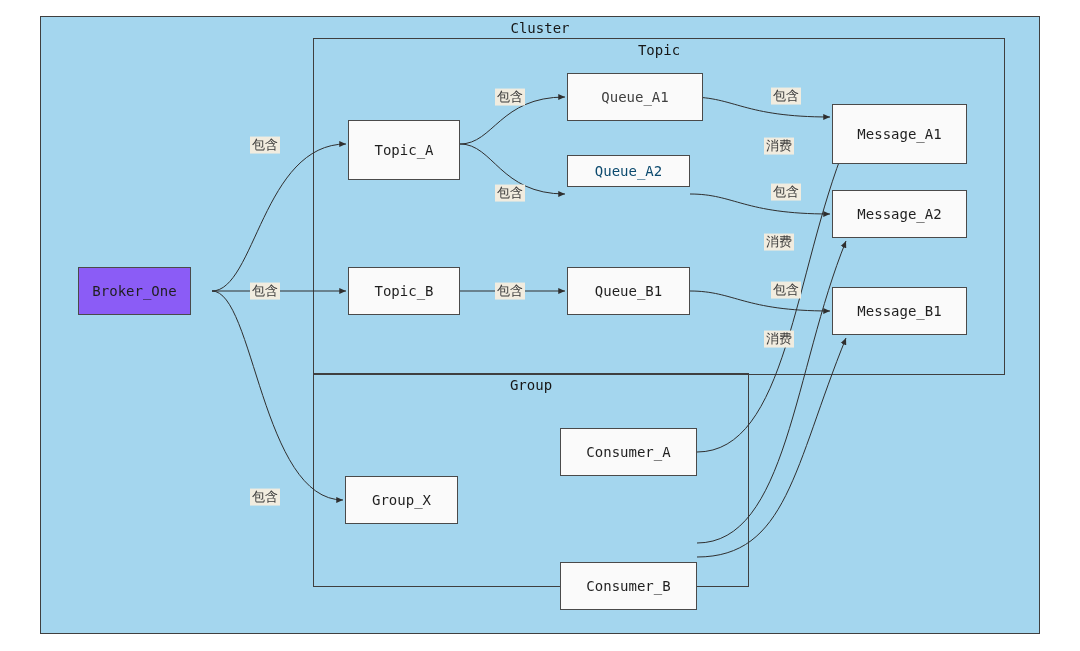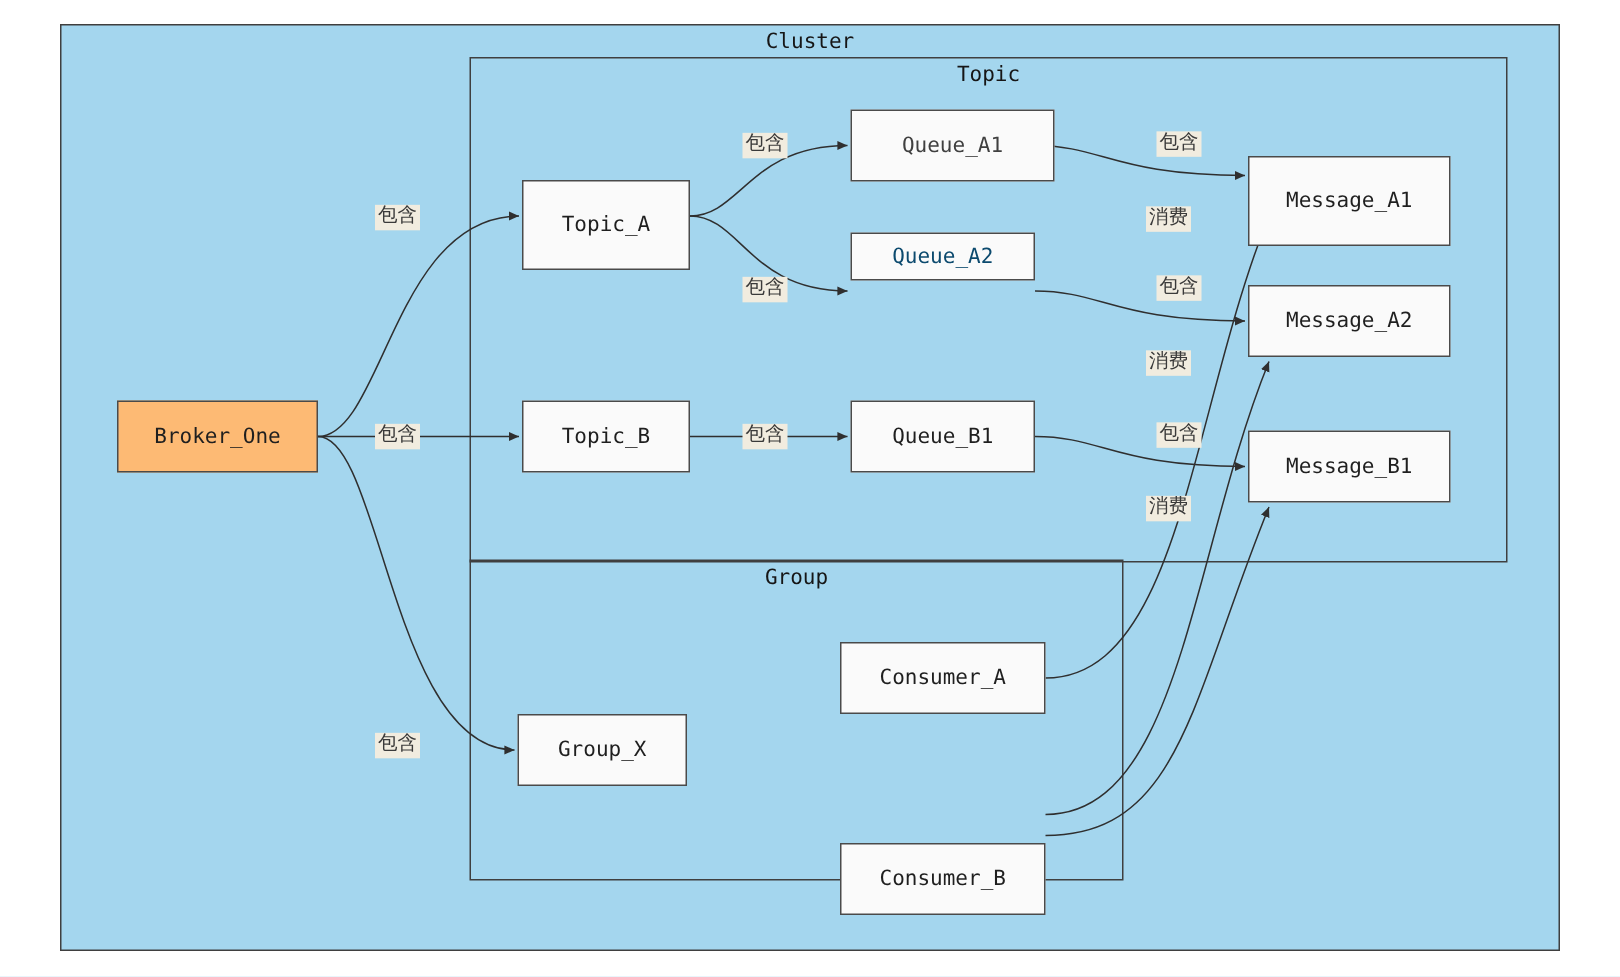--- a/index.html
+++ b/index.html
@@ -85,21 +85,21 @@
         <path d="M 690 97 C 734.8 97, 743.2 117, 830 117" fill="none" stroke="#2f2f2f" stroke-width="1" marker-end="url(#arrow)"></path>
         <path d="M 690 194 C 734.8 194, 743.2 214, 830 214" fill="none" stroke="#2f2f2f" stroke-width="1" marker-end="url(#arrow)"></path>
         <path d="M 690 291 C 734.8 291, 743.2 311, 830 311" fill="none" stroke="#2f2f2f" stroke-width="1" marker-end="url(#arrow)"></path>
         <path d="M 697 452 C 787 452, 794 272, 846 144" fill="none" stroke="#2f2f2f" stroke-width="1" marker-end="url(#arrow)"></path>
         <path d="M 697 543 C 787 543, 794 369, 846 241" fill="none" stroke="#2f2f2f" stroke-width="1" marker-end="url(#arrow)"></path>
         <path d="M 697 557 C 787 557, 794 466, 846 338" fill="none" stroke="#2f2f2f" stroke-width="1" marker-end="url(#arrow)"></path>
       </g>
   </svg>
 
   <div id="nodes-layer">
-      <div class="node" style="background: #fdba74; border: 1px solid rgb(74, 74, 74); color: rgb(31, 31, 31); left: 78px; top: 267px; width: 134px; height: 48px;">Broker_One</div>
+      <div class="node" style="background: #8b5cf6; border: 1px solid rgb(74, 74, 74); color: rgb(31, 31, 31); left: 78px; top: 267px; width: 113px; height: 48px;">Broker_One</div>
       <div class="node" style="background: rgb(250, 250, 250); border: 1px solid rgb(74, 74, 74); color: rgb(31, 31, 31); left: 348px; top: 120px; width: 112px; height: 60px;">Topic_A</div>
       <div class="node" style="background: rgb(250, 250, 250); border: 1px solid rgb(74, 74, 74); color: rgb(31, 31, 31); left: 348px; top: 267px; width: 112px; height: 48px;">Topic_B</div>
       <div class="node" style="background: rgb(250, 250, 250); border: 1px solid rgb(74, 74, 74); color: #404040; left: 567px; top: 73px; width: 136px; height: 48px;">Queue_A1</div>
       <div class="node" style="background: rgb(250, 250, 250); border: 1px solid rgb(74, 74, 74); color: #0c4a6e; left: 567px; top: 155px; width: 123px; height: 32px;">Queue_A2</div>
       <div class="node" style="background: rgb(250, 250, 250); border: 1px solid rgb(74, 74, 74); color: rgb(31, 31, 31); left: 567px; top: 267px; width: 123px; height: 48px;">Queue_B1</div>
       <div class="node" style="background: rgb(250, 250, 250); border: 1px solid rgb(74, 74, 74); color: rgb(31, 31, 31); left: 832px; top: 93px; width: 135px; height: 60px; margin-top: 11px;">Message_A1</div>
       <div class="node" style="background: rgb(250, 250, 250); border: 1px solid rgb(74, 74, 74); color: rgb(31, 31, 31); left: 832px; top: 190px; width: 135px; height: 48px;">Message_A2</div>
       <div class="node" style="background: rgb(250, 250, 250); border: 1px solid rgb(74, 74, 74); color: rgb(31, 31, 31); left: 832px; top: 287px; width: 135px; height: 48px;">Message_B1</div>
       <div class="node" style="background: rgb(250, 250, 250); border: 1px solid rgb(74, 74, 74); color: rgb(31, 31, 31); left: 345px; top: 476px; width: 113px; height: 48px;">Group_X</div>
       <div class="node" style="background: rgb(250, 250, 250); border: 1px solid rgb(74, 74, 74); color: rgb(31, 31, 31); left: 560px; top: 428px; width: 137px; height: 48px;">Consumer_A</div>

